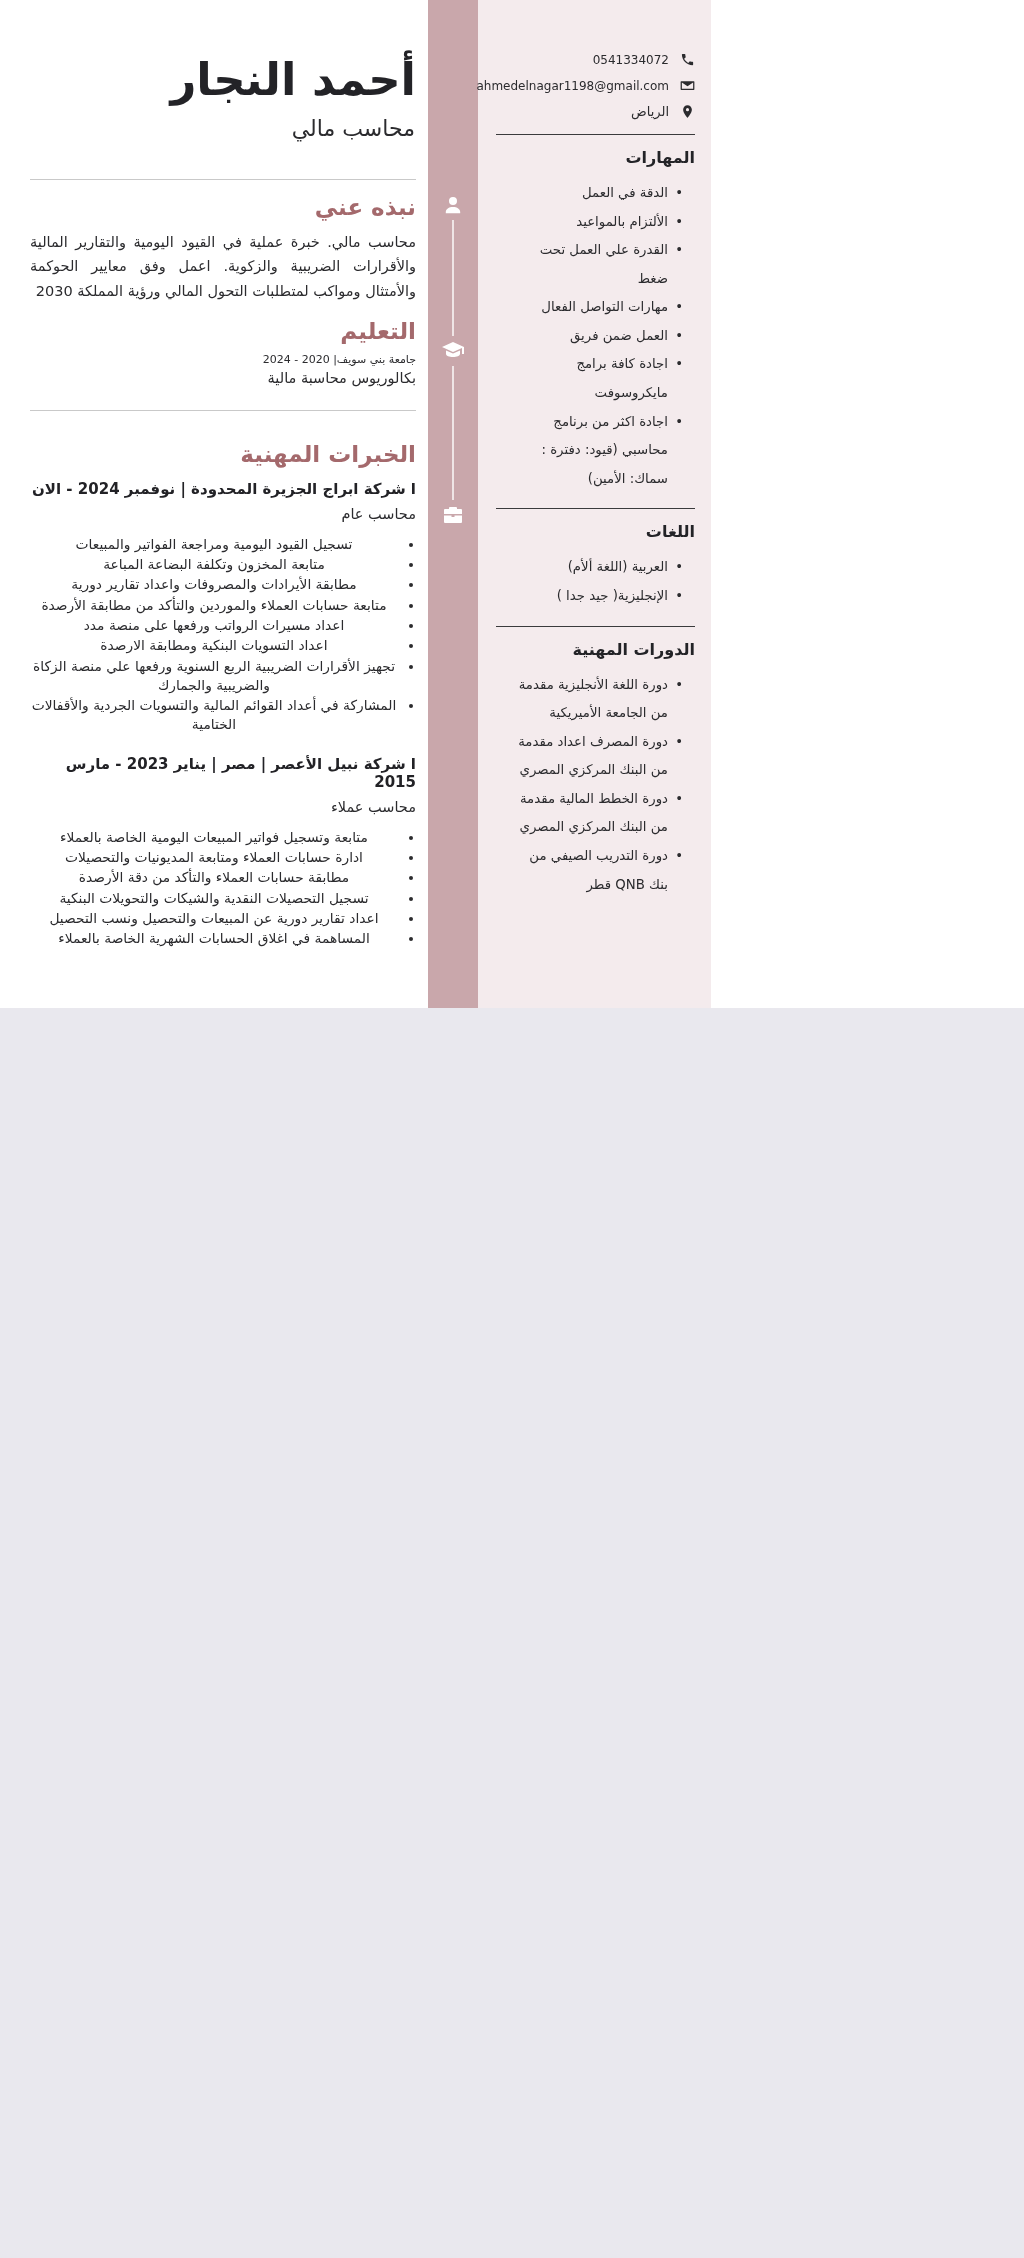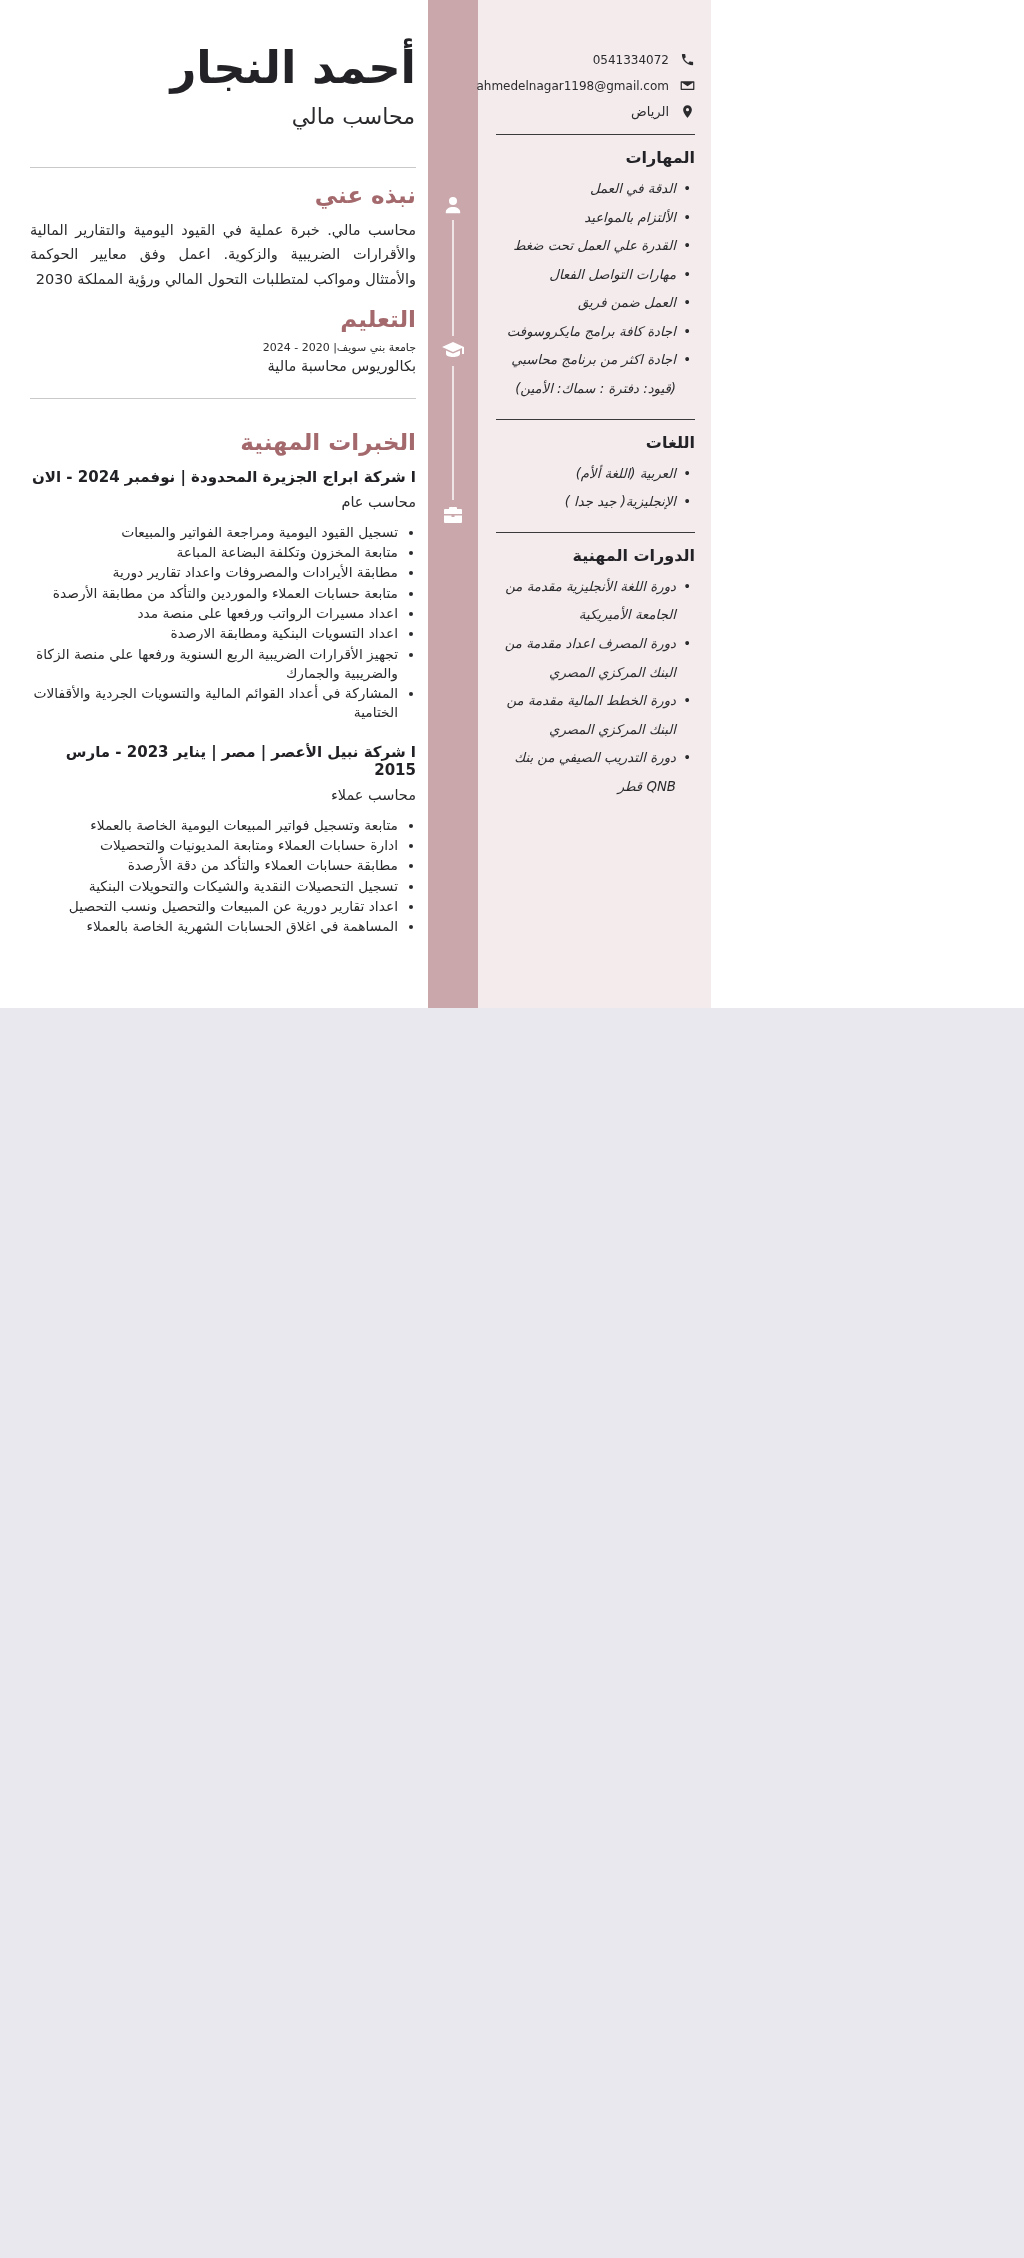--- a/index.html
+++ b/index.html
@@ -21,36 +21,36 @@
     font-family:"DejaVu Sans", sans-serif;
     color:var(--ink);
   }
   .page{
     position:absolute;left:0;top:0;width:1024px;height:1008px;
     background:#ffffff;overflow:hidden;
   }
 
   
   .main{
-    position:absolute;left:0;top:4px;width:428px;height:756px;
+    position:absolute;left:0;top:16px;width:428px;height:756px;
     padding:38px 12px 0 30px;direction:rtl;text-align:right;
   }
   .name{font-size:45px;font-weight:bold;color:#232327;line-height:1.15;margin:0;}
   .cand-title{font-size:22px;color:var(--ink-soft);margin:10px 1px 0;}
   .main-sep{border:0;border-top:1px solid var(--line-light);margin:38px 0 0;}
   .section-title{font-size:23px;font-weight:bold;color:var(--accent);margin:14px 0 0;}
   .about-text{font-size:14.5px;line-height:1.7;color:var(--ink-soft);text-align:justify;margin:10px 0 0;}
   .edu-line{font-size:11px;color:var(--ink-soft);margin:9px 0 0;}
   .edu-degree{font-size:14.5px;color:var(--ink-soft);margin:4px 0 0;}
   .sep-2{margin-top:24px;}
   .exp-title{margin-top:30px;}
   .job-header{font-size:15px;font-weight:bold;color:#222226;margin:13px 0 0;}
   .job-role{font-size:14.5px;color:var(--ink-soft);margin:8px 0 0;}
   .job-list{margin:13px 0 0;padding:0 18px 0 0;font-size:13.8px;color:var(--ink-soft);list-style:disc;}
-  .job-list li{line-height:1.4;margin-bottom:1px;}
+  .job-list li{line-height:1.4;margin-bottom:1px;text-align:center;}
   .job-2{margin-top:20px;}
 
   
   .strip{
     position:absolute;left:428px;top:0;width:50px;height:1008px;
     background:var(--strip);
   }
   .tline{position:absolute;left:24px;top:210px;width:2px;height:305px;background:rgba(255,255,255,.7);}
   .icon-node{
     position:absolute;left:50%;transform:translateX(-50%);
@@ -67,21 +67,21 @@
     position:absolute;left:478px;top:0;width:233px;height:1008px;
     background:var(--sidebar);direction:rtl;text-align:right;
     padding:52px 16px 0 18px;
   }
   .contact-row{display:flex;align-items:center;gap:11px;margin-bottom:11px;}
   .contact-row svg{width:15px;height:15px;fill:var(--ink-soft);flex:0 0 auto;}
   .contact-text{font-size:12px;color:var(--ink-soft);direction:ltr;unicode-bidi:isolate;}
   .contact-text.ar{font-size:13px;direction:rtl;}
   .side-sep{border:0;border-top:1.6px solid var(--line-dark);width:199px;margin:15px 0 13px auto;}
   .side-title{font-size:16px;font-weight:bold;color:#232327;margin:2px 0 8px;}
-  .side-list{list-style:none;margin:4px;padding:0;font-size:13.3px;color:var(--ink-soft);font-style:italic;}
+  .side-list{list-style:none;margin:12px;padding:0;font-size:13.3px;color:var(--ink-soft);}
   .side-list li{position:relative;padding-right:15px;line-height:2.15;}
   .side-list li::before{content:"\2022";position:absolute;right:0;top:0;}
 </style>
 </head>
 <body>
 
 <div class="page">
 
   <div class="main">
     <h1 class="name">أحمد النجار</h1>

